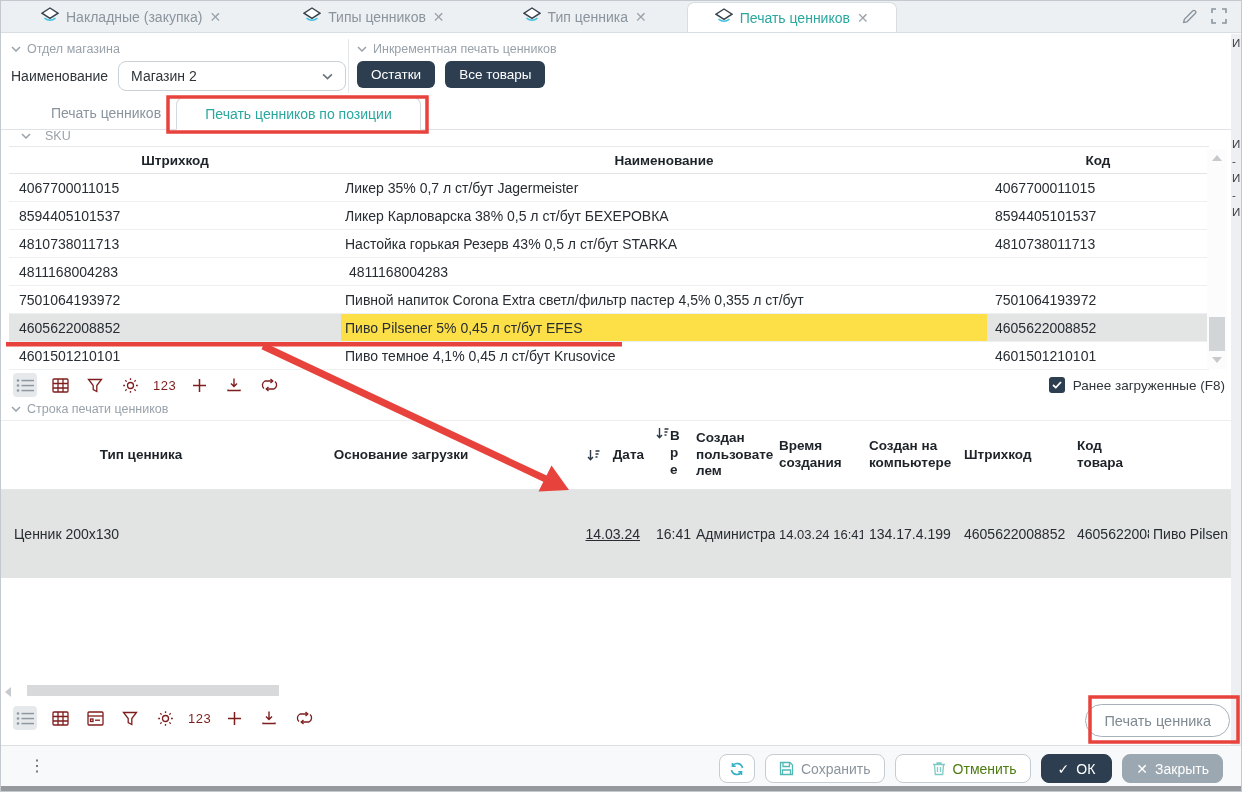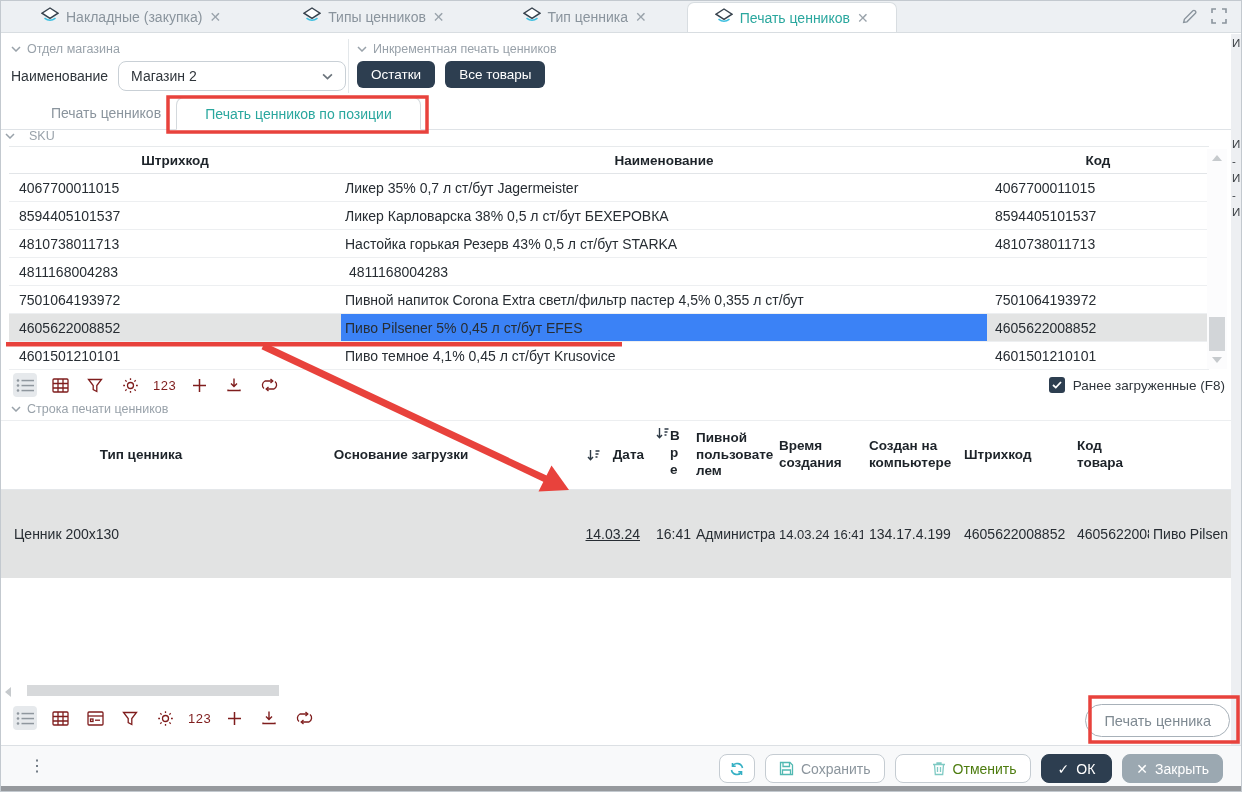--- a/index.html
+++ b/index.html
@@ -38,32 +38,32 @@
 
   
   .inner-tabs { position:absolute; top:96px; left:0; right:10px; height:33px; border-bottom:1px solid #dfe3e7; }
   .inner-tab { position:absolute; top:0; height:32px; display:flex; align-items:center; justify-content:center;
                font-size:14px; color:#8a949d; }
   .inner-tab.inactive { left:40px; width:130px; }
   .inner-tab.active { left:175px; width:245px; height:33px; background:#fff; border:1px solid #d4d9dd;
                       border-bottom:1px solid #fff; border-radius:8px 8px 0 0; color:#2aa79e; z-index:2; }
 
   
-  .sec-sku { position:absolute; left:4px; top:128px;gap:14px; }
+  .sec-sku { position:absolute; left:20px; top:128px;gap:14px; }
   .sku-table { position:absolute; top:145px; left:8px; width:1200px; font-size:14px; color:#272d33; }
   .sku-head { display:flex; height:28px; align-items:center; border-top:1px solid #e7eaec;
               border-bottom:1px solid #e2e5e8; font-weight:bold; font-size:13.5px; color:#1d2329; }
   .sku-head > div { display:flex; justify-content:center; }
   .sku-row { display:flex; height:28px; align-items:center; border-bottom:1px solid #edeff1; }
   .col-bc { width:332px; padding-left:10px; }
   .col-nm { width:646px; padding-left:4px; }
   .col-cd { flex:1; padding-left:8px; }
   .sku-head .col-bc, .sku-head .col-nm, .sku-head .col-cd { padding-left:0; }
   .sku-row.selected { background:#e3e4e4; }
-  .sku-row.selected .col-nm { background:#3b82f6; height:100%; display:flex; align-items:center; }
+  .sku-row.selected .col-nm { background:#fde047; height:100%; display:flex; align-items:center; }
 
   
   .v-scroll { position:absolute; right:14px; top:148px; width:20px; height:220px; background:#fcfcfd; }
   .v-scroll .arr-up, .v-scroll .arr-dn { position:absolute; left:5px; width:0; height:0;
       border-left:5px solid transparent; border-right:5px solid transparent; }
   .v-scroll .arr-up { top:6px; border-bottom:6px solid #c6cacd; }
   .v-scroll .arr-dn { bottom:6px; border-top:6px solid #c6cacd; }
   .v-scroll .thumb { position:absolute; left:2px; width:16px; top:168px; height:34px; background:#d2d5d8; }
 
   
@@ -350,21 +350,21 @@
         </svg>
       <span>Дата</span>
     </div>
     <div class="pc4">
       <svg width="13" height="12" viewBox="0 0 13 12" fill="none" stroke="#2e3a45" stroke-width="1.4">
           <path d="M3.5 1 V10.5 M1 8 L3.5 10.8 L6 8"></path>
           <path d="M8.5 2 H12.5 M8.5 5 H11.5 M8.5 8 H10.5"></path>
         </svg>
       <span class="vtime">Время</span>
     </div>
-    <div class="pc5 wrap-any">Пивной пользователем</div>
+    <div class="pc5 wrap-any">Создан пользователем</div>
     <div class="pc6 wrap-any">Время создания</div>
     <div class="pc7 wrap-any">Создан на компьютере</div>
     <div class="pc8">Штрихкод</div>
     <div class="pc9 wrap-any">Код товара</div>
     <div class="pc10"></div>
   </div>
 
   <div class="pr-row">
     <div class="pc1">Ценник 200x130</div>
     <div class="pc2"></div>

